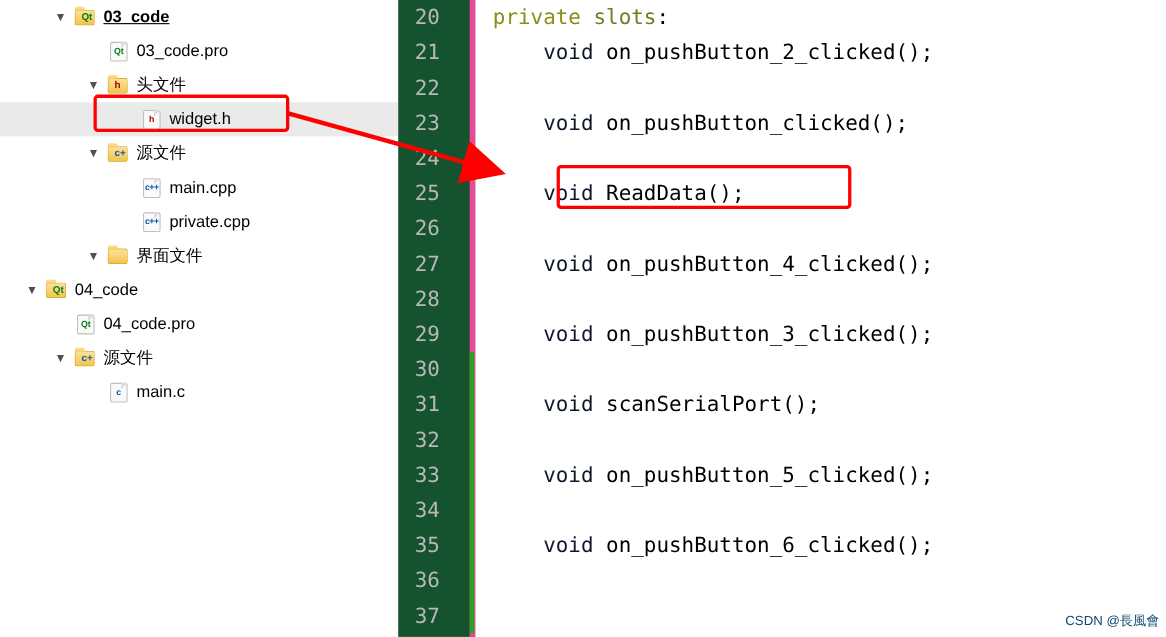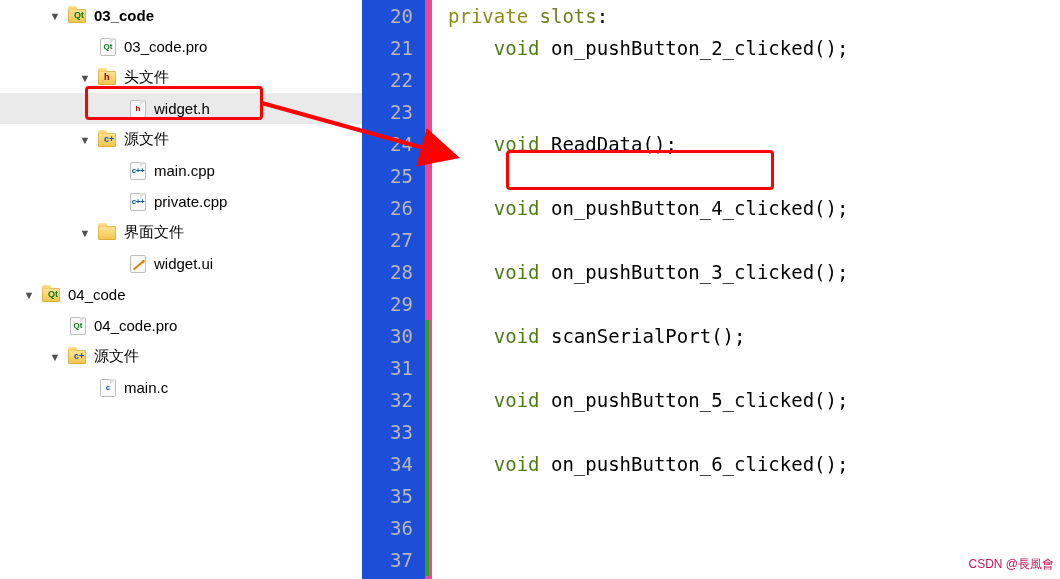--- a/index.html
+++ b/index.html
@@ -4,21 +4,21 @@
 <style>
   *{box-sizing:border-box;margin:0;padding:0;}
   html,body{width:1060px;height:579px;overflow:hidden;font-family:Arial,"Microsoft YaHei",sans-serif;font-size:15px;background:#fff;}
   #root{display:flex;height:100%;position:relative;}
   
   .tree{width:362px;height:100%;background:#fff;user-select:none;}
   .node{display:flex;align-items:center;height:31px;white-space:nowrap;}
   .node .arrow{display:inline-flex;width:14px;justify-content:center;margin-right:4px;color:#505050;font-size:11px;}
   .node .ic{width:20px;height:20px;display:inline-flex;align-items:center;justify-content:flex-end;margin-right:8px;}
   .node .lbl{color:#000;}
-  .bold .lbl{font-weight:700;}
+  .bold .lbl{font-weight:700;text-decoration:underline;}
   .sel{background:#eaeaea;}
   
   .d0{padding-left:22px;}
   .d1{padding-left:48px;}
   .d2{padding-left:78px;}
   .d3{padding-left:108px;}
   
   .fold{width:18px;height:14px;position:relative;background:linear-gradient(#ffe39a,#f0c44a);border-radius:2px 2px 2px 2px;box-shadow:inset 0 0 0 .5px #c59a20;}
   .fold:before{content:"";position:absolute;top:-3px;left:0;width:9px;height:4px;background:linear-gradient(#ffe39a,#f2cc60);border-radius:2px 2px 0 0;}
   .fold .badge{position:absolute;left:6px;top:2px;font-size:9px;font-weight:700;line-height:9px;}
@@ -34,32 +34,32 @@
   .tag-cpp{color:#0054a6;letter-spacing:-0.5px;}
   .tag-c {color:#0054a6;}
   .page-ui{width:16px;height:18px;background:#fafafa;border:1px solid #bfbfbf;border-radius:2px;position:relative;display:flex;align-items:center;justify-content:center;}
   .page-ui .pen{position:absolute;width:14px;height:2px;background:#d98300;transform:rotate(-40deg);right:-1px;top:8px;}
   .page-ui .pen:after{content:"";position:absolute;right:-2px;top:-1px;border:2px solid transparent;border-left-color:#d98300;}
   
   .anno-box{position:absolute;border:3px solid #f00;border-radius:4px;pointer-events:none;z-index:50;}
   .arrow-svg{position:absolute;z-index:49;pointer-events:none;}
   
   .editor{flex:1;height:100%;display:flex;font-family:"Consolas","Menlo",monospace;font-size:19px;}
-  .gutter{width:70px;background:#1d4ed8;color:#b8b8b8;text-align:right;padding-right:12px;border-right:7px solid #ec4899;position:relative;}
+  .gutter{width:70px;background:#14532d;color:#b8b8b8;text-align:center;padding-right:12px;border-right:5px solid #ec4899;position:relative;}
   .gutter .ln{height:32px;line-height:32px;}
   .mark-bar{position:absolute;right:-4px;width:4px;background:#2ea020;}
   .code{flex:1;background:#fff;padding-left:16px;overflow:hidden;}
   .cl{height:32px;line-height:32px;white-space:pre;}
   .k-kw{color:#8a8d1a;}   
   .k-sl{color:#6f7c1f;}   
-  .k-ty{color:#4d7c0f;}   
+  .k-ty{color:#0f172a;}   
   .k-fn{color:#000;}
   .k-pn{color:#000;}
   
-  .wm{position:absolute;right:6px;bottom:6px;color:#be185d;font-size:12px;pointer-events:none;margin-top:10px;}
+  .wm{position:absolute;right:6px;bottom:6px;color:#0c4a6e;font-size:12px;pointer-events:none;margin-top:10px;}
 </style>
 </head>
 <body>
 
 <div id="root">
 
   <div class="tree" id="tree">
       <div class="node d1 bold">
         <span class="arrow">▼</span>
         <span class="ic">
@@ -126,29 +126,20 @@
           </span>
         </span>
         <span class="lbl">private.cpp</span>
       </div>
       <div class="node d2">
         <span class="arrow">▼</span>
         <span class="ic">
           <span class="fold"></span>
         </span>
         <span class="lbl">界面文件</span>
-      </div>
-      <div class="node d3">
-        <span class="arrow"></span>
-        <span class="ic">
-          <span class="page-ui">
-            <span class="pen"></span>
-          </span>
-        </span>
-        <span class="lbl">widget.ui</span>
       </div>
       <div class="node d0">
         <span class="arrow">▼</span>
         <span class="ic">
           <span class="fold">
             <span class="badge bg-qt">Qt</span>
           </span>
         </span>
         <span class="lbl">04_code</span>
       </div>
@@ -202,20 +193,21 @@
         <div class="ln">34</div>
         <div class="ln">35</div>
         <div class="ln">36</div>
         <div class="ln">37</div>
         <div class="mark-bar" style="top: 320px; height: 256px;"></div>
       </div>
     <div class="code" id="code">
         <div class="cl"><span class="k-kw">private</span><span class="k-pn"> </span><span class="k-sl">slots</span><span class="k-pn">:</span></div>
         <div class="cl">    <span class="k-ty">void</span><span class="k-pn"> </span><span class="k-fn">on_pushButton_2_clicked</span><span class="k-pn">();</span></div>
         <div class="cl"></div>
+        <div class="cl">    <span class="k-ty">void</span><span class="k-pn"> </span><span class="k-fn">on_pushButton_clicked</span><span class="k-pn">();</span></div>
         <div class="cl"></div>
         <div class="cl">    <span class="k-ty">void</span><span class="k-pn"> </span><span class="k-fn">ReadData</span><span class="k-pn">();</span></div>
         <div class="cl"></div>
         <div class="cl">    <span class="k-ty">void</span><span class="k-pn"> </span><span class="k-fn">on_pushButton_4_clicked</span><span class="k-pn">();</span></div>
         <div class="cl"></div>
         <div class="cl">    <span class="k-ty">void</span><span class="k-pn"> </span><span class="k-fn">on_pushButton_3_clicked</span><span class="k-pn">();</span></div>
         <div class="cl"></div>
         <div class="cl">    <span class="k-ty">void</span><span class="k-pn"> </span><span class="k-fn">scanSerialPort</span><span class="k-pn">();</span></div>
         <div class="cl"></div>
         <div class="cl">    <span class="k-ty">void</span><span class="k-pn"> </span><span class="k-fn">on_pushButton_5_clicked</span><span class="k-pn">();</span></div>

